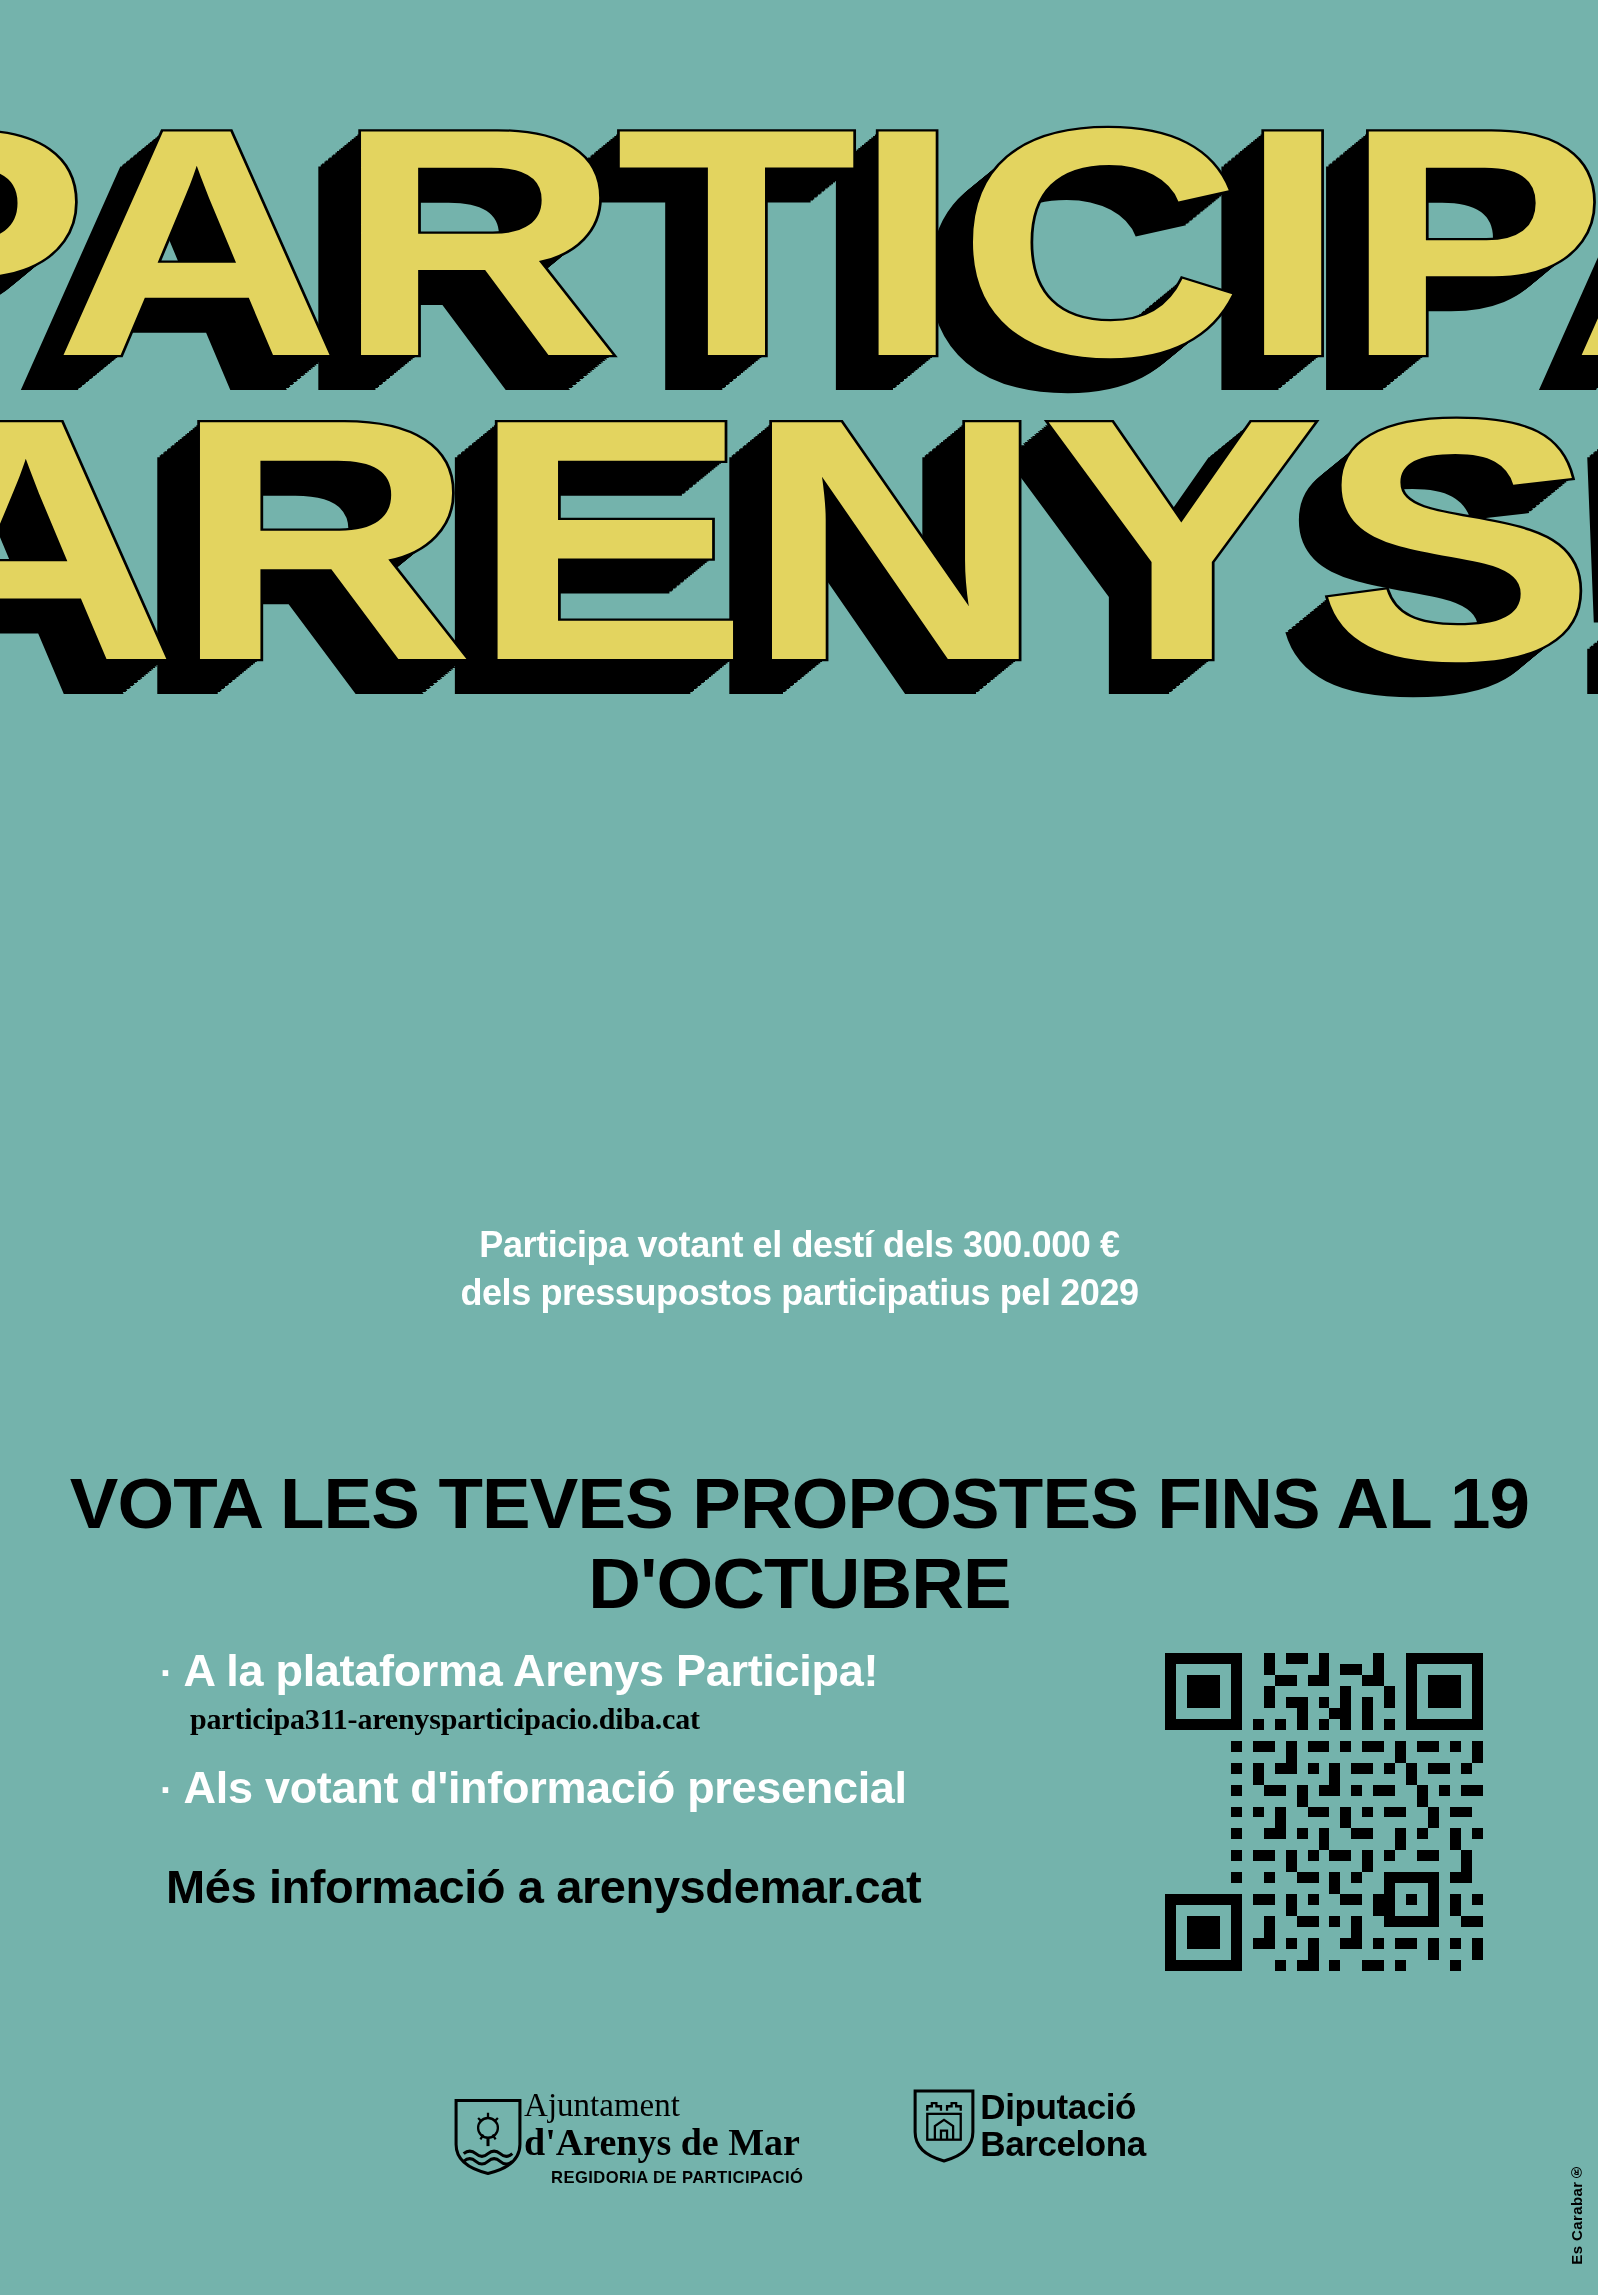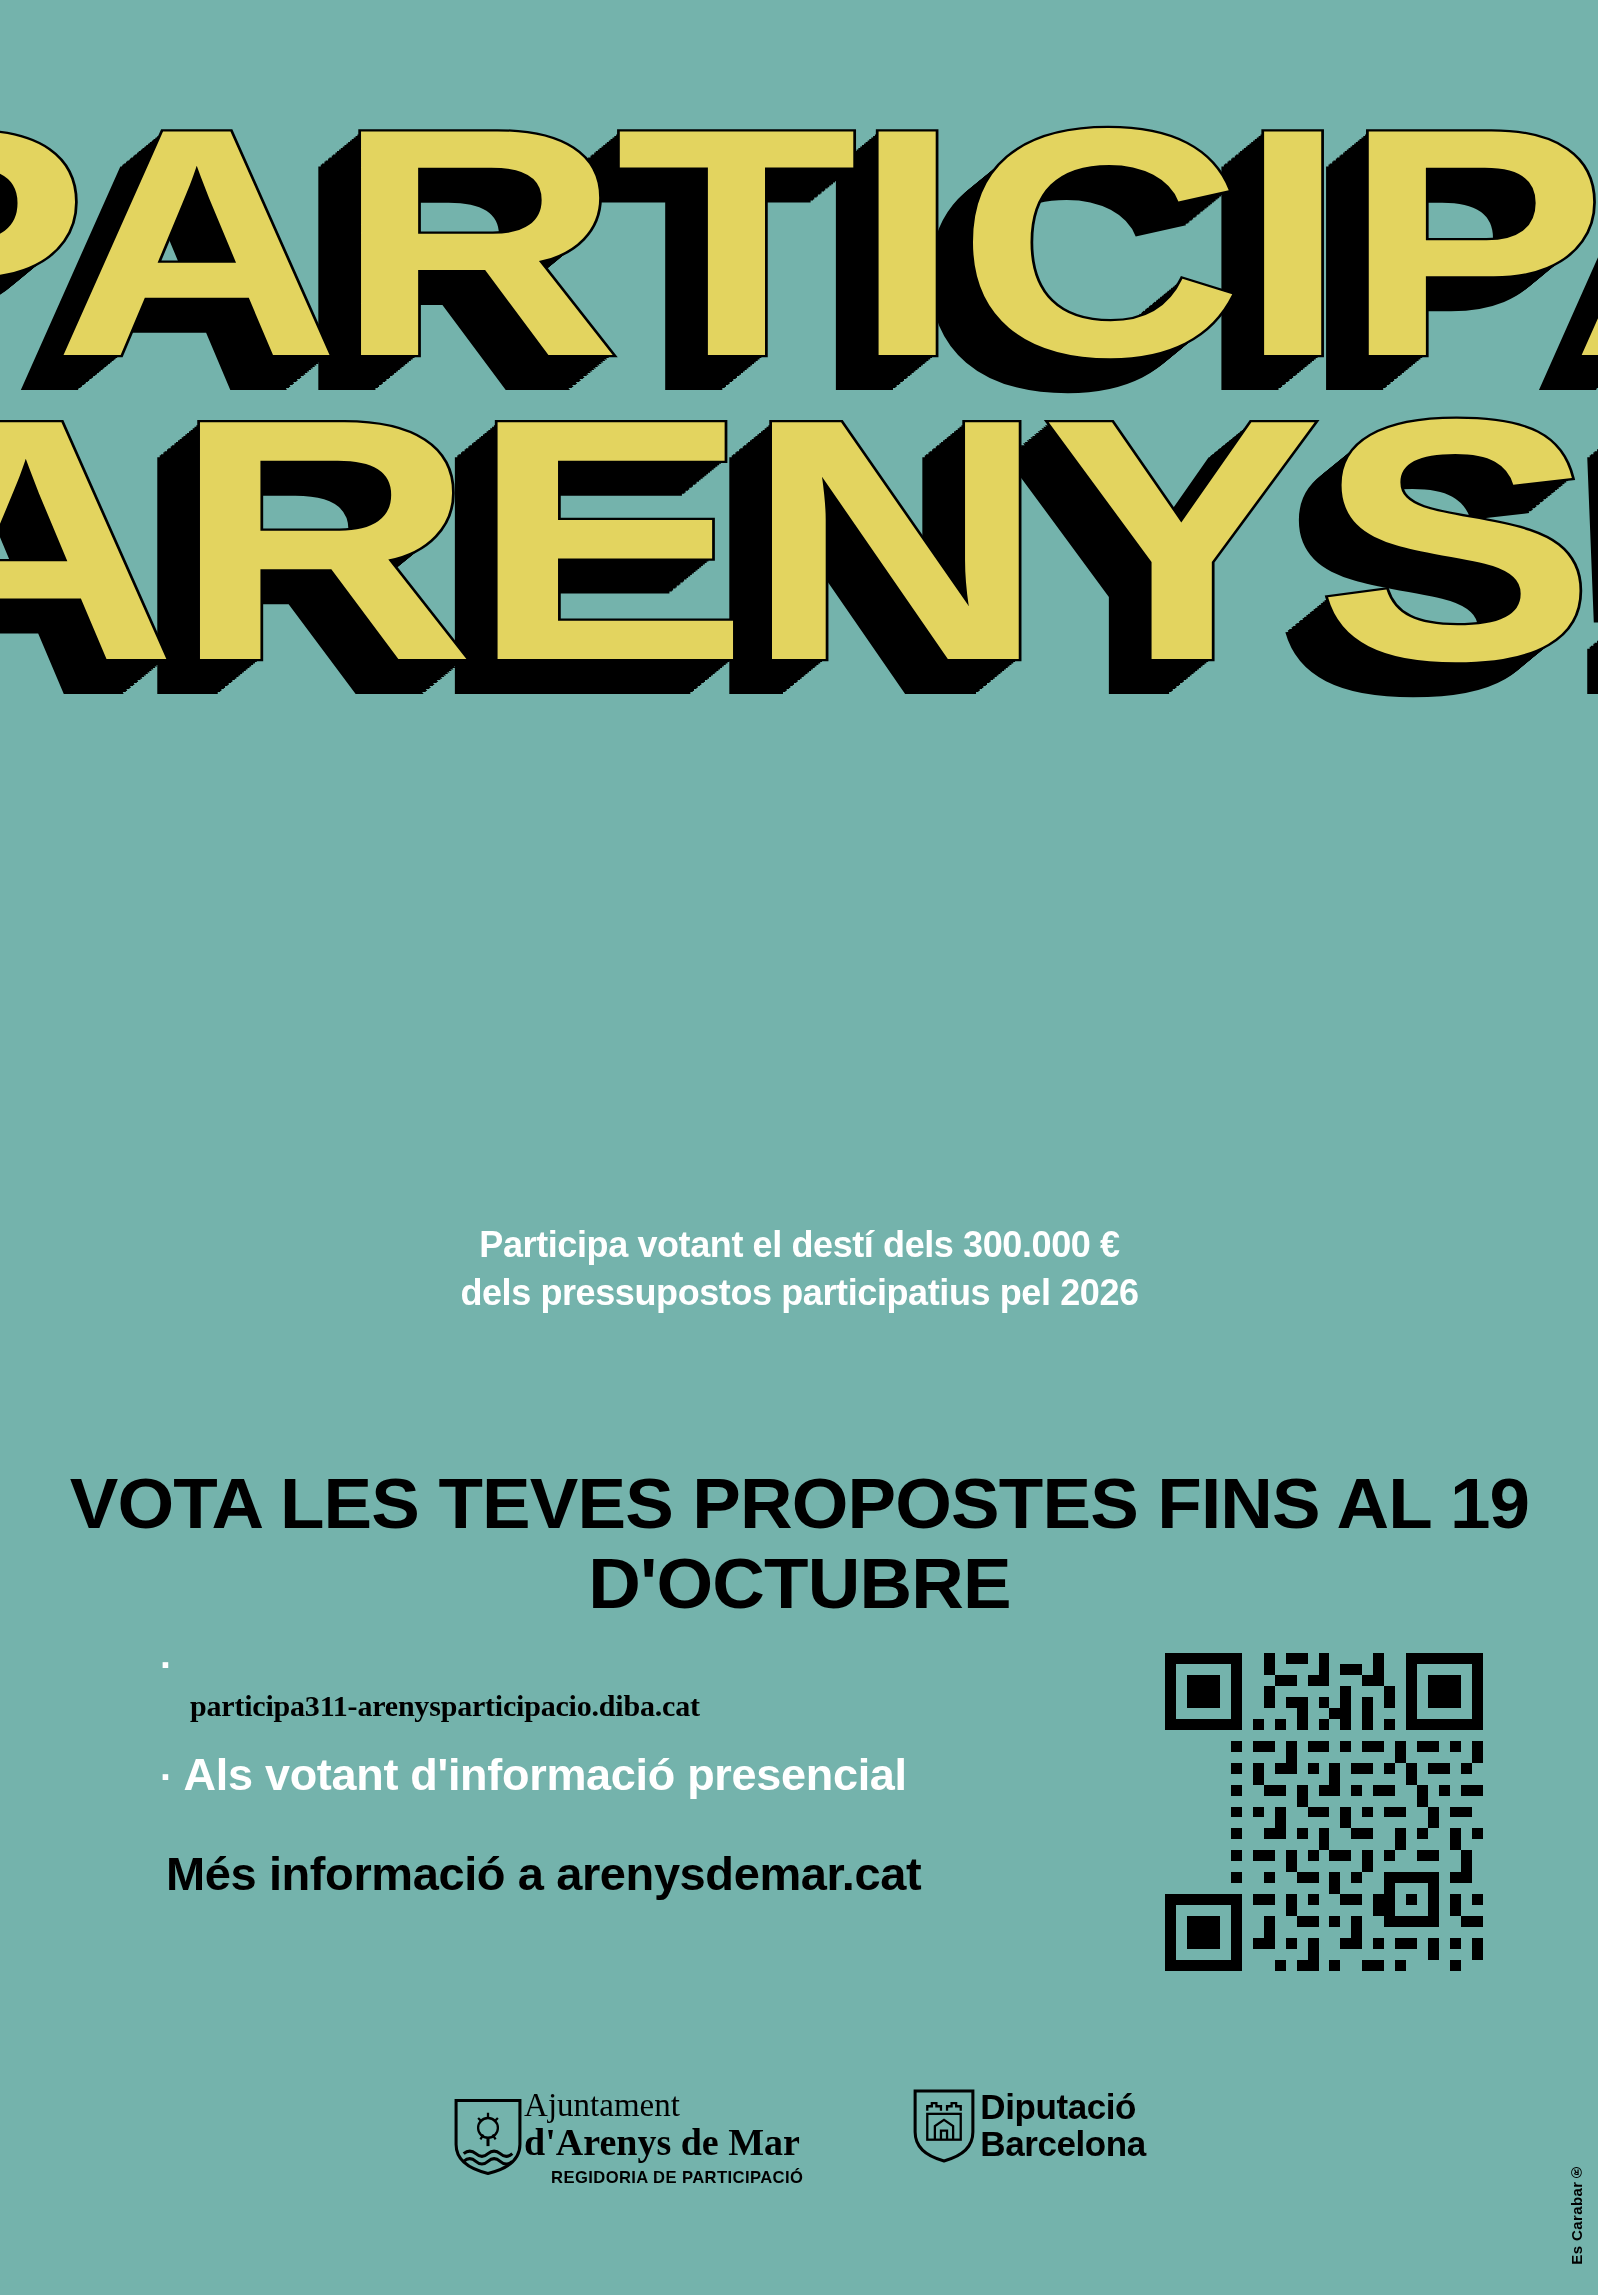--- a/index.html
+++ b/index.html
@@ -261,29 +261,30 @@
 
 <div class="poster">
 
   <div class="headline-block">
     <div class="headline headline-1">PARTICIPA</div>
     <div class="headline headline-2">ARENYS!</div>
   </div>
 
   <div class="subtitle">
     <div>Participa votant el destí dels 300.000 €</div>
-    <div>dels pressupostos participatius pel 2026</div>
+    <div>dels pressupostos participatius pel 2029</div>
   </div>
 
   <div class="deadline">VOTA LES TEVES PROPOSTES FINS AL 19 D'OCTUBRE</div>
 
   <div class="info-block">
 
     <div class="bullet-row">
       <span class="bullet-dot">·</span>
+      <span class="bullet-text">A la plataforma Arenys Participa!</span>
     </div>
     <div class="sub-url">participa311-arenysparticipacio.diba.cat</div>
 
     <div class="bullet-row">
       <span class="bullet-dot">·</span>
       <span class="bullet-text">Als votant d'informació presencial</span>
     </div>
 
     <div class="more-info">Més informació a arenysdemar.cat</div>
   </div>

